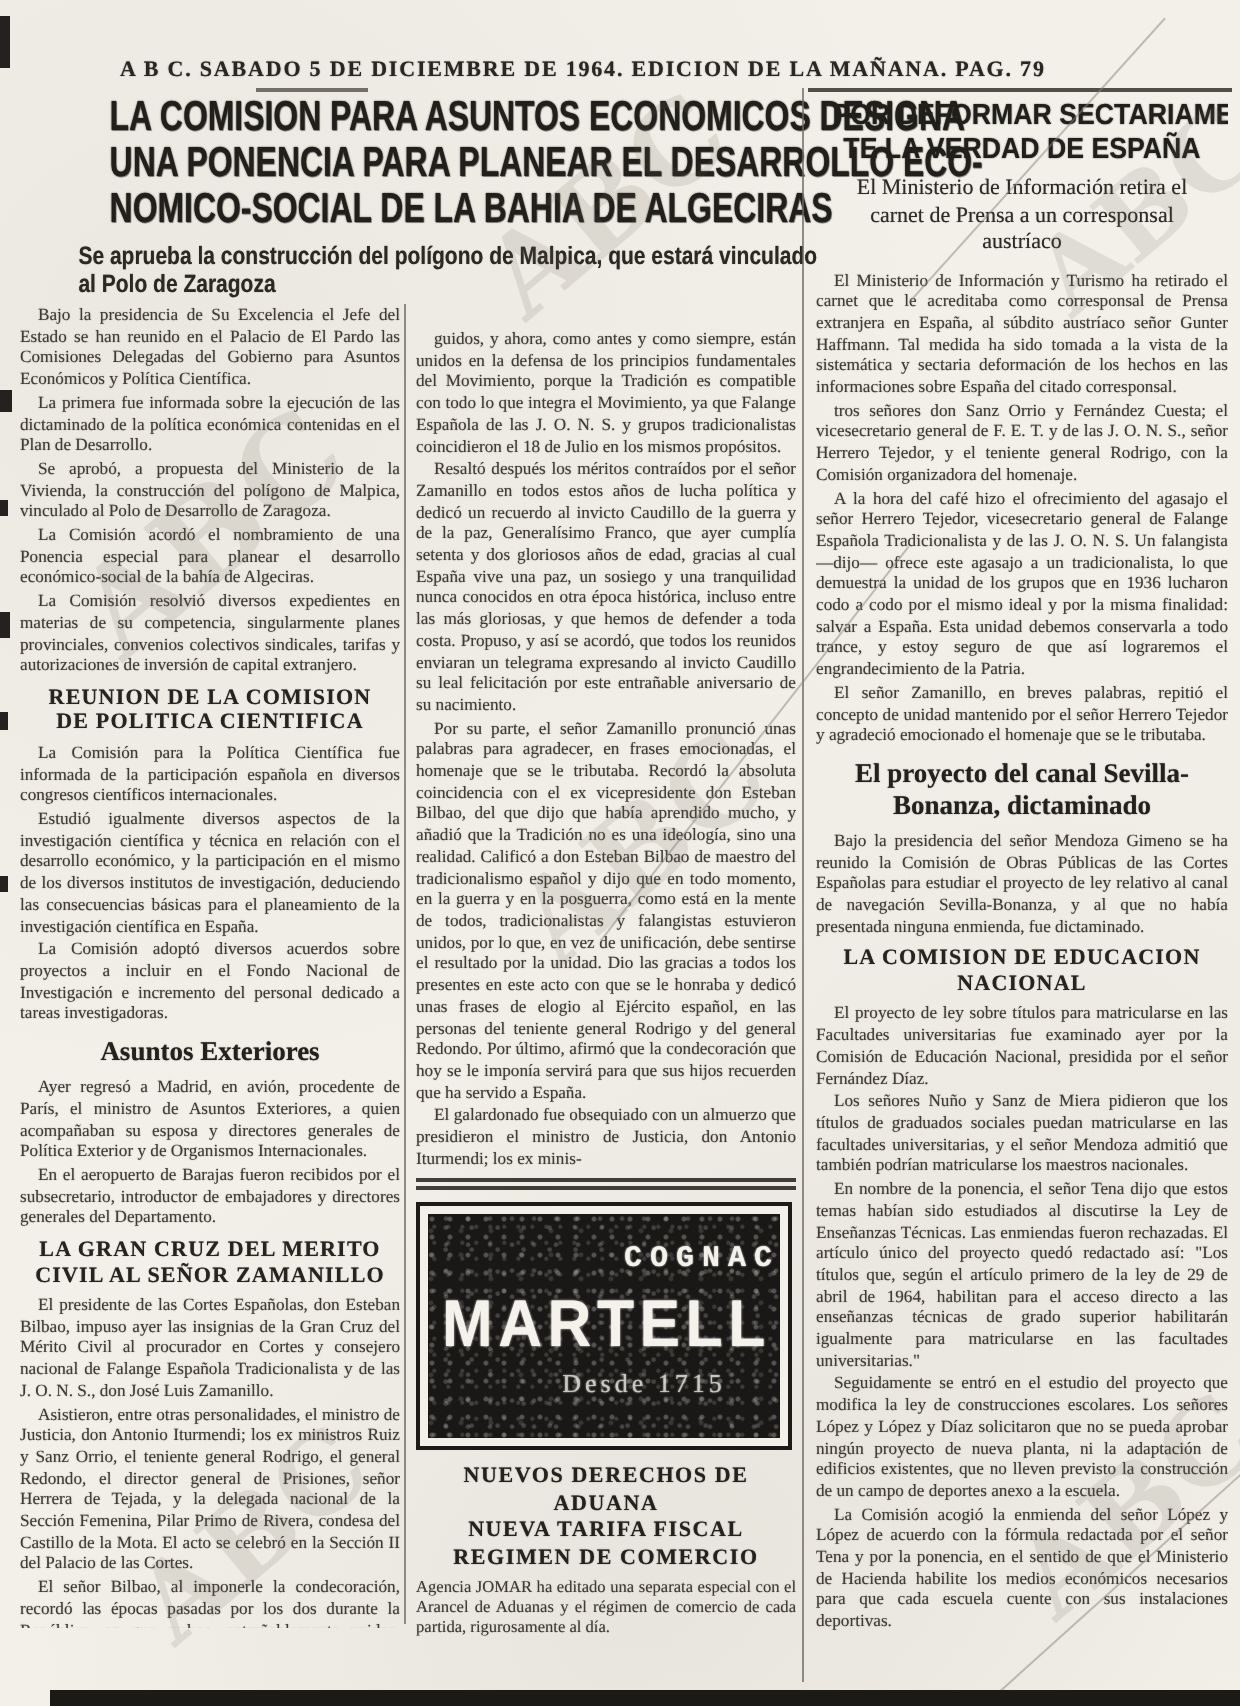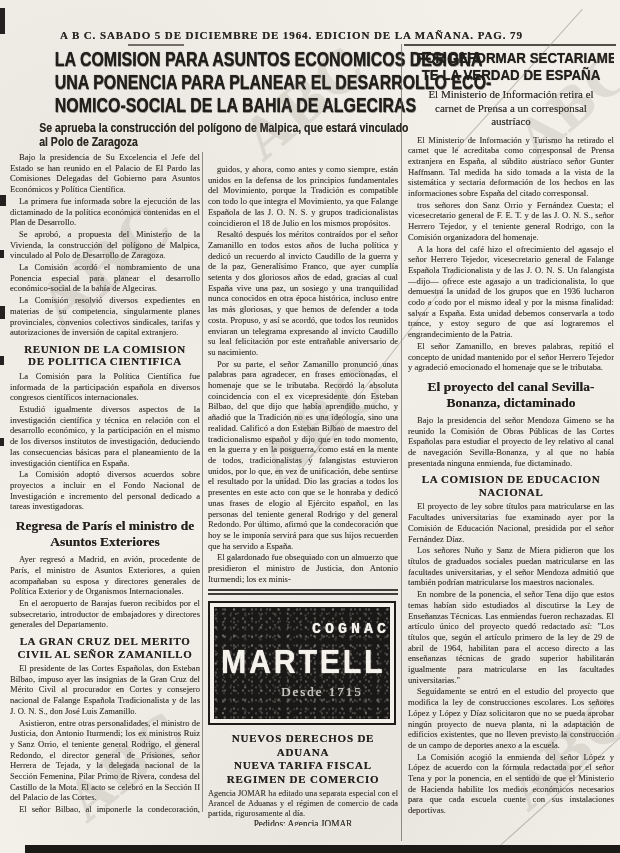--- a/index.html
+++ b/index.html
@@ -158,21 +158,20 @@
     <p>La Comisión acordó el nombramiento de una Ponencia especial para planear el desarrollo económico-social de la bahía de Algeciras.</p>
     <p>La Comisión resolvió diversos expedientes en materias de su competencia, singularmente planes provinciales, convenios colectivos sindicales, tarifas y autorizaciones de inversión de capital extranjero.</p>
     <div class="subhead">
       <span>REUNION DE LA COMISION</span>
       <span>DE POLITICA CIENTIFICA</span>
     </div>
     <p>La Comisión para la Política Científica fue informada de la participación española en diversos congresos científicos internacionales.</p>
     <p>Estudió igualmente diversos aspectos de la investigación científica y técnica en relación con el desarrollo económico, y la participación en el mismo de los diversos institutos de investigación, deduciendo las consecuencias básicas para el planeamiento de la investigación científica en España.</p>
     <p>La Comisión adoptó diversos acuerdos sobre proyectos a incluir en el Fondo Nacional de Investigación e incremento del personal dedicado a tareas investigadoras.</p>
     <div class="story-title">
-      <span>Regresa de París el ministro de</span>
       <span>Asuntos Exteriores</span>
     </div>
     <p>Ayer regresó a Madrid, en avión, procedente de París, el ministro de Asuntos Exteriores, a quien acompañaban su esposa y directores generales de Política Exterior y de Organismos Internacionales.</p>
     <p>En el aeropuerto de Barajas fueron recibidos por el subsecretario, introductor de embajadores y directores generales del Departamento.</p>
     <div class="subhead">
       <span>LA GRAN CRUZ DEL MERITO</span>
       <span>CIVIL AL SEÑOR ZAMANILLO</span>
     </div>
     <p>El presidente de las Cortes Españolas, don Esteban Bilbao, impuso ayer las insignias de la Gran Cruz del Mérito Civil al procurador en Cortes y consejero nacional de Falange Española Tradicionalista y de las J. O. N. S., don José Luis Zamanillo.</p>
     <p>Asistieron, entre otras personalidades, el ministro de Justicia, don Antonio Iturmendi; los ex ministros Ruiz y Sanz Orrio, el teniente general Rodrigo, el general Redondo, el director general de Prisiones, señor Herrera de Tejada, y la delegada nacional de la Sección Femenina, Pilar Primo de Rivera, condesa del Castillo de la Mota. El acto se celebró en la Sección II del Palacio de las Cortes.</p>
@@ -190,21 +189,20 @@
         <div class="cognac">COGNAC</div>
         <div class="martell">MARTELL</div>
         <div class="since">Desde 1715</div>
       </div>
     </div>
     <div class="ad-jomar">
       <div class="big">NUEVOS DERECHOS DE ADUANA</div>
       <div class="big">NUEVA TARIFA FISCAL</div>
       <div class="big">REGIMEN DE COMERCIO</div>
       <div class="body">Agencia JOMAR ha editado una separata especial con el Arancel de Aduanas y el régimen de comercio de cada partida, rigurosamente al día.</div>
-      <div class="center">Pedidos: Agencia JOMAR</div>
 
     </div>
   </div>
 
   <div class="col col3 bodytext">
     <div class="r-headline">
       <span class="rhl">POR DEFORMAR SECTARIAMEN-</span>
       <span class="rhl">TE LA VERDAD DE ESPAÑA</span>
     </div>
     <div class="r-deck">El Ministerio de Información retira el carnet de Prensa a un corresponsal austríaco</div>

